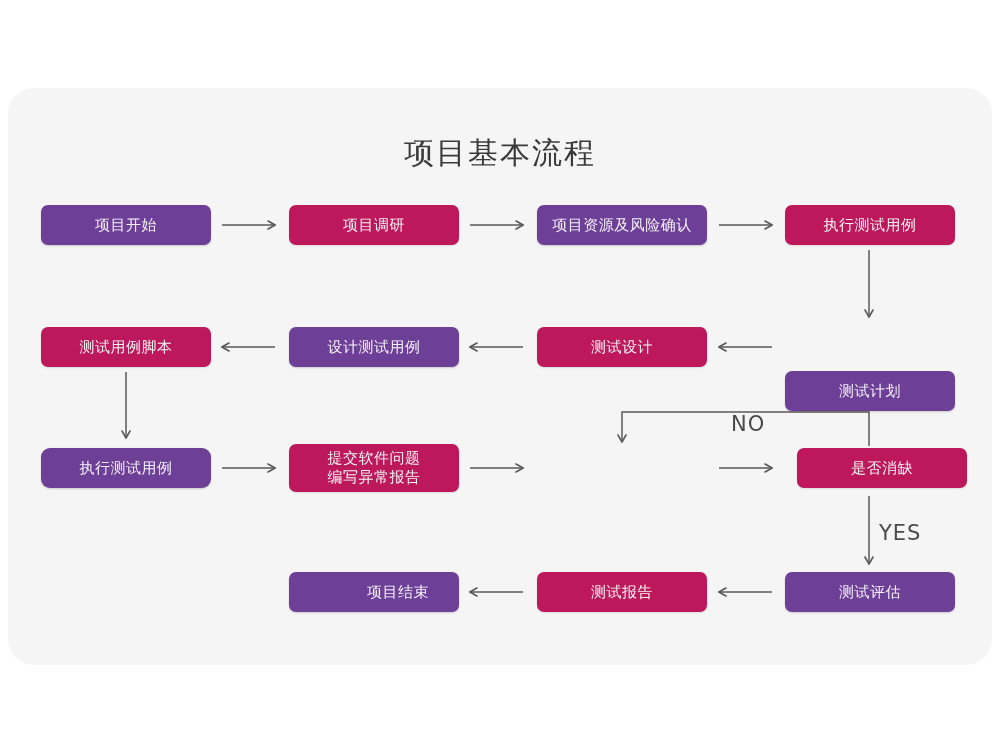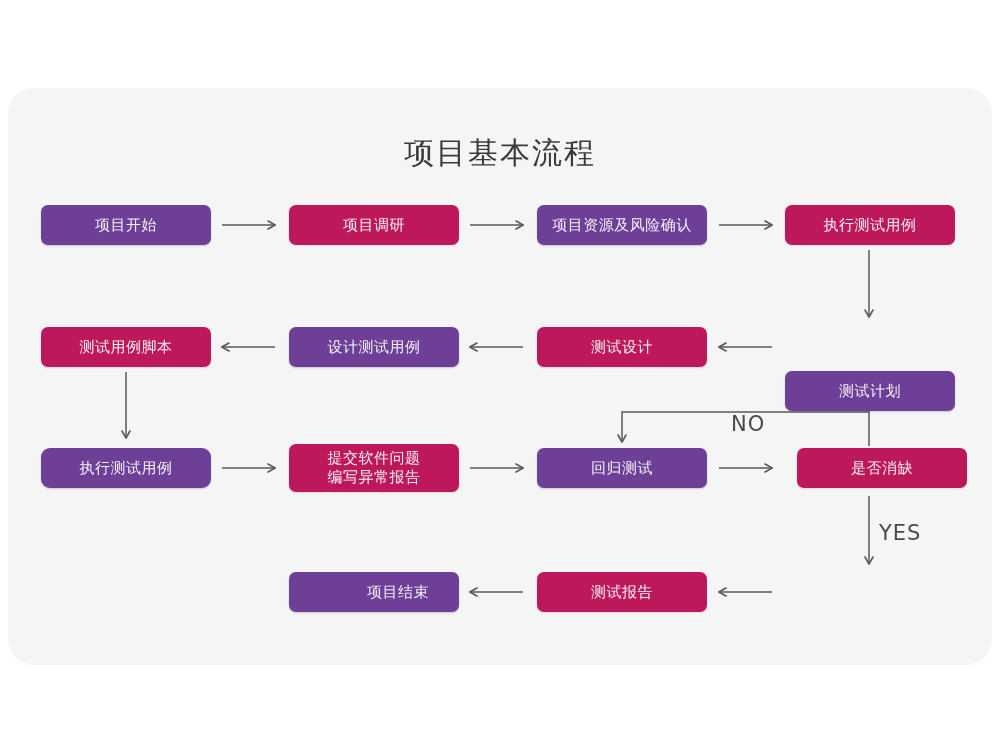--- a/index.html
+++ b/index.html
@@ -159,22 +159,22 @@
   <div class="node gray" style="left:785px; top:205px;">执行测试用例</div>
 
   <div class="node gray" style="left:41px; top:327px;text-align:center;">测试用例脚本</div>
   <div class="node gray" style="left:537px; top:327px;">测试设计</div>
   <div class="node purple" style="left:289px; top:327px;">设计测试用例</div>
   <div class="node purple" style="left:785px; top:327px;margin-top:44px;">测试计划</div>
 
   <div class="node purple" style="left:41px; top:448px;border-radius:9px;">执行测试用例</div>
   <div class="node gray tall" style="left:289px; top:444px;">提交软件问题
 编写异常报告</div>
-  <div class="node purple" style="left:537px; top:448px;">回归测试</div>
   <div class="node gray" style="left:785px; top:448px;margin-left:12px;">是否消缺</div>
 
   <div class="node purple" style="left:289px; top:572px;padding-left:48px;">项目结束</div>
   <div class="node gray" style="left:537px; top:572px;">测试报告</div>
+  <div class="node purple" style="left:785px; top:572px;">测试评估</div>
 
   <div class="edge-label" style="left:731px; top:412px;">NO</div>
   <div class="edge-label" style="left:879px; top:521px;text-align:right;">YES</div>
 
 </div>
 
 </body></html>

